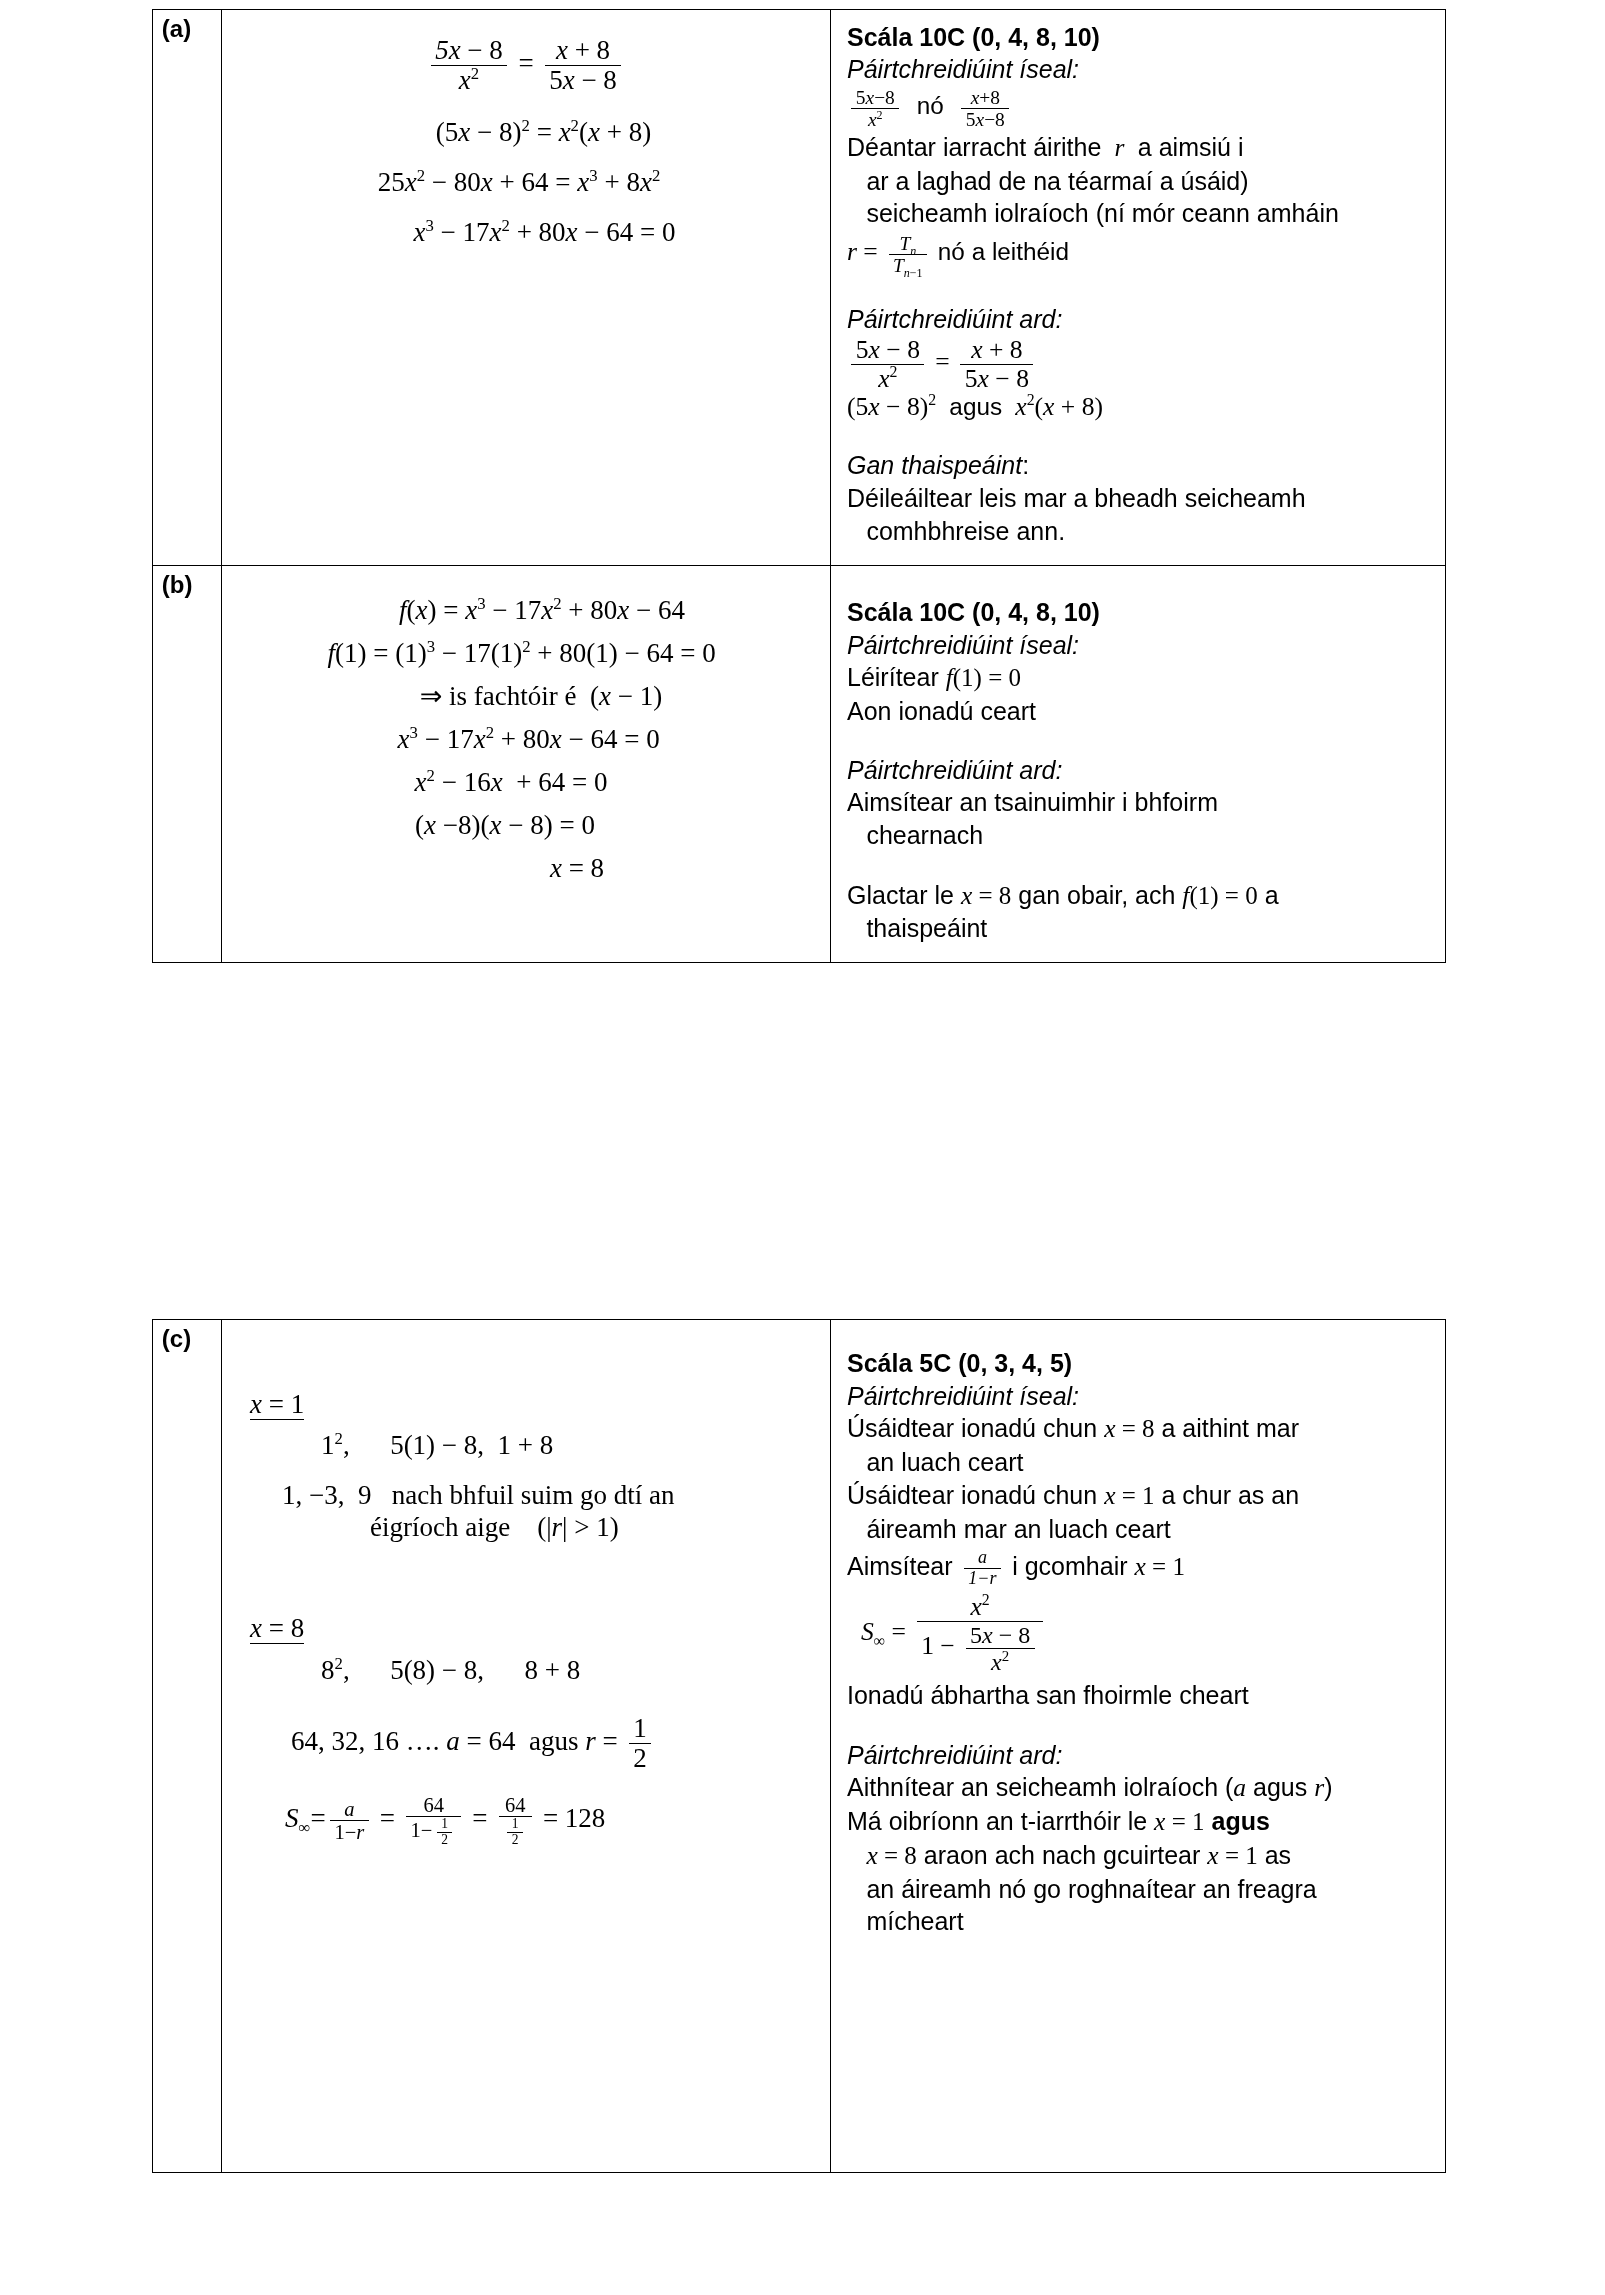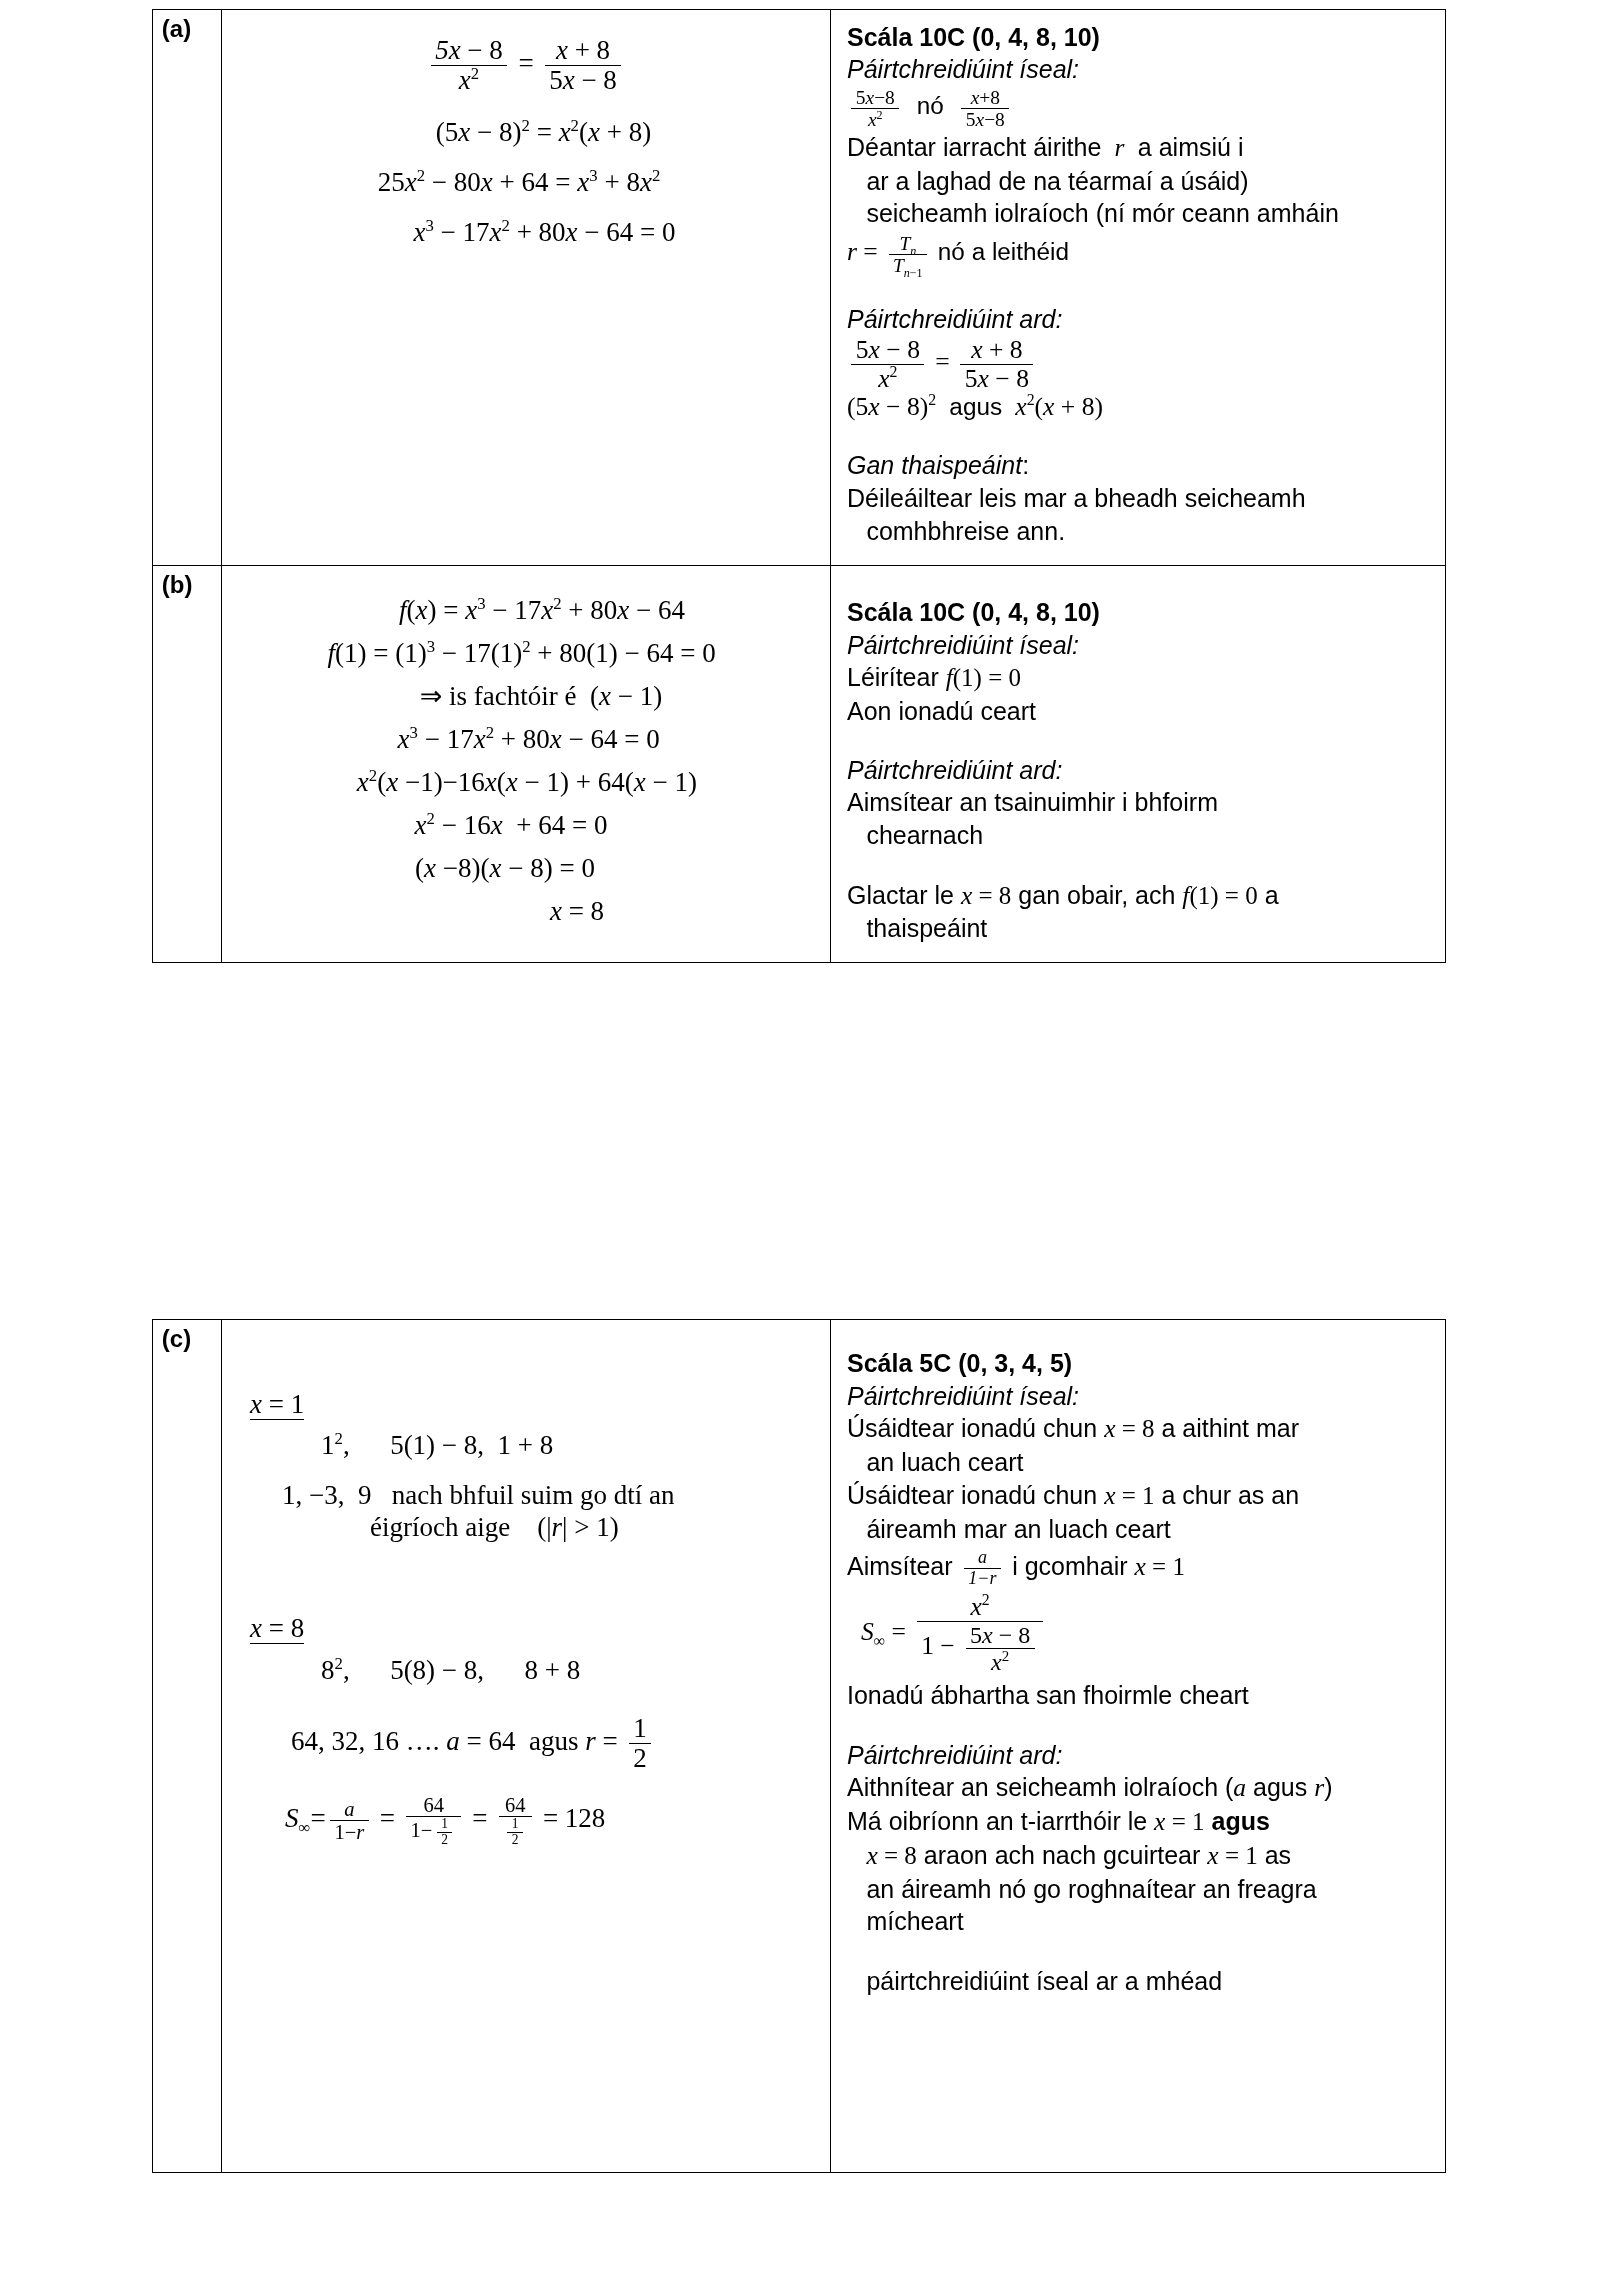--- a/index.html
+++ b/index.html
@@ -227,23 +227,20 @@
       </div>
 
       <div class="eqline math tight" style="margin-left:30px;">
         ⇒ is fachtóir é &nbsp;(<i>x</i> − 1)
       </div>
 
       <div class="eqline math tight" style="margin-left:5.3px;">
         <i>x</i><sup class="p">3</sup> − 17<i>x</i><sup class="p">2</sup> + 80<i>x</i> − 64 = 0
       </div>
 
-      <div class="eqline math tight" style="margin-left:1.8px;">
-        <i>x</i><sup class="p">2</sup>(<i>x</i> −1)−16<i>x</i>(<i>x</i> − 1) + 64(<i>x</i> − 1)
-      </div>
 
       <div class="eqline math tight" style="margin-left:-30px;">
         <i>x</i><sup class="p">2</sup> − 16<i>x</i> &nbsp;+ 64 = 0
       </div>
 
       <div class="eqline math tight" style="margin-left:-42px;">
         (<i>x</i> −8)(<i>x</i> − 8) = 0
       </div>
 
       <div class="eqline math" style="margin-left:102px;margin-bottom:19.4px;">
@@ -373,19 +370,18 @@
         Má oibríonn an t-iarrthóir le <span class="mi">x</span><span class="mnum"> = 1</span> <span class="b">agus</span>
       </div>
       <div class="mixed" style="padding-left:19.4px;">
         <span class="mi">x</span><span class="mnum"> = 8</span> araon ach nach gcuirtear <span class="mi">x</span><span class="mnum"> = 1</span> as
       </div>
       <div class="sc-text ind">an áireamh nó go roghnaítear an freagra</div>
       <div class="sc-text ind">mícheart</div>
 
       <div class="sc-gap"></div>
 
-      <div class="sc-text ind">páirtchreidiúint íseal ar a mhéad</div>
 
     </div>
   </div>
 
 </div>
 
 
 </body></html>

